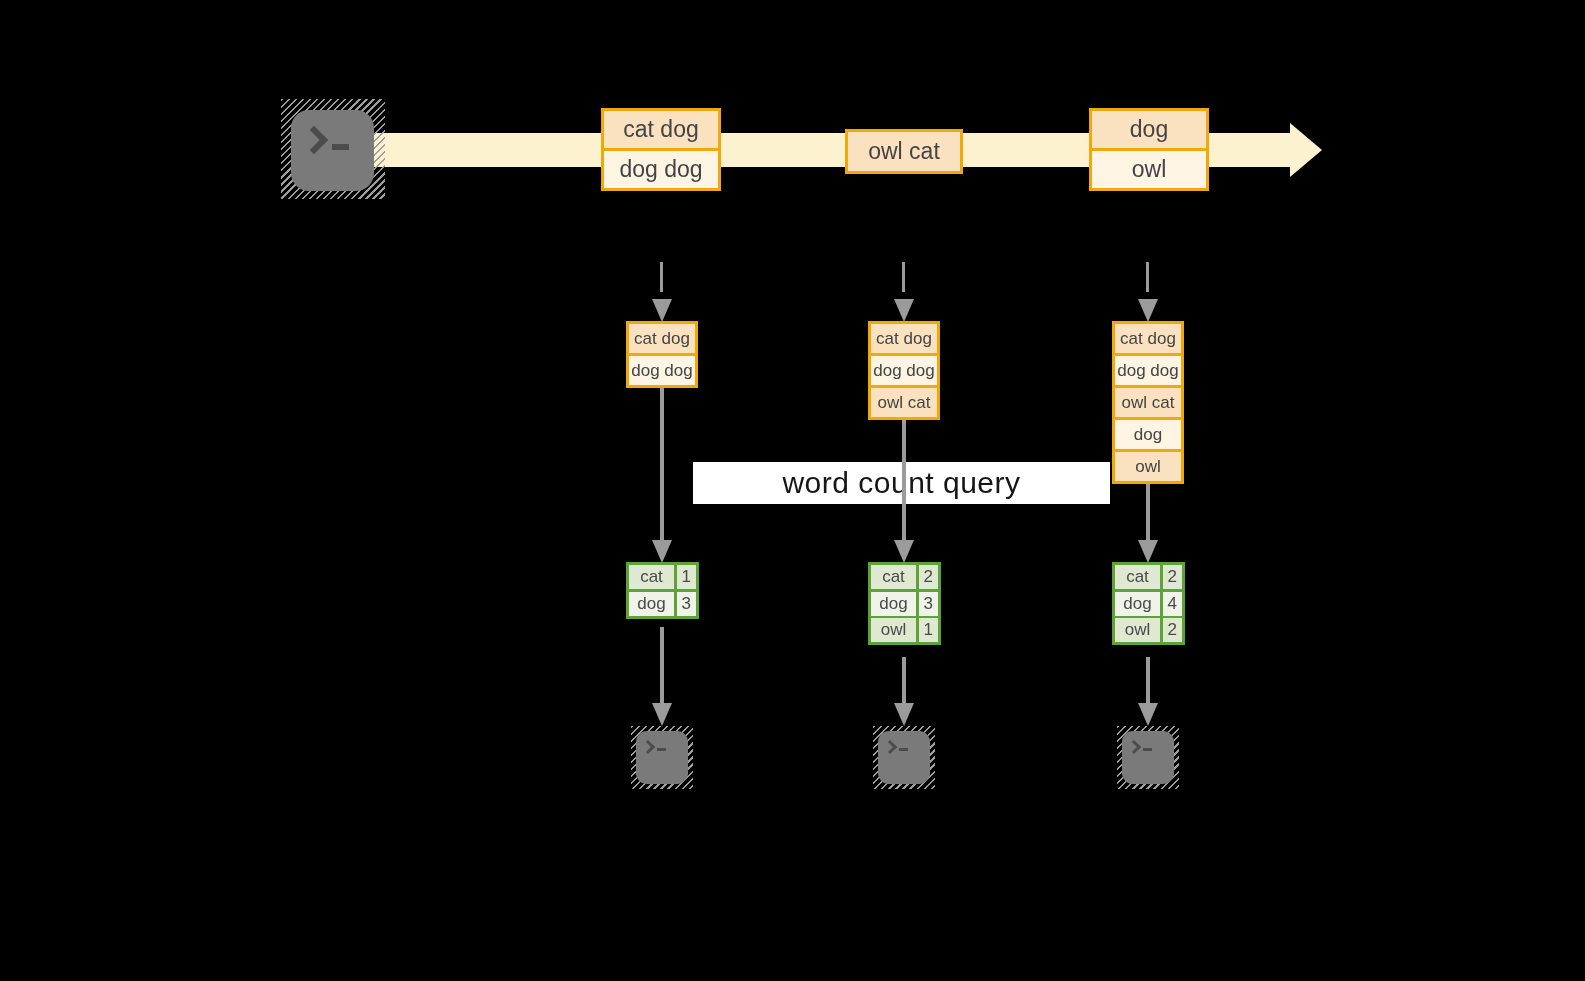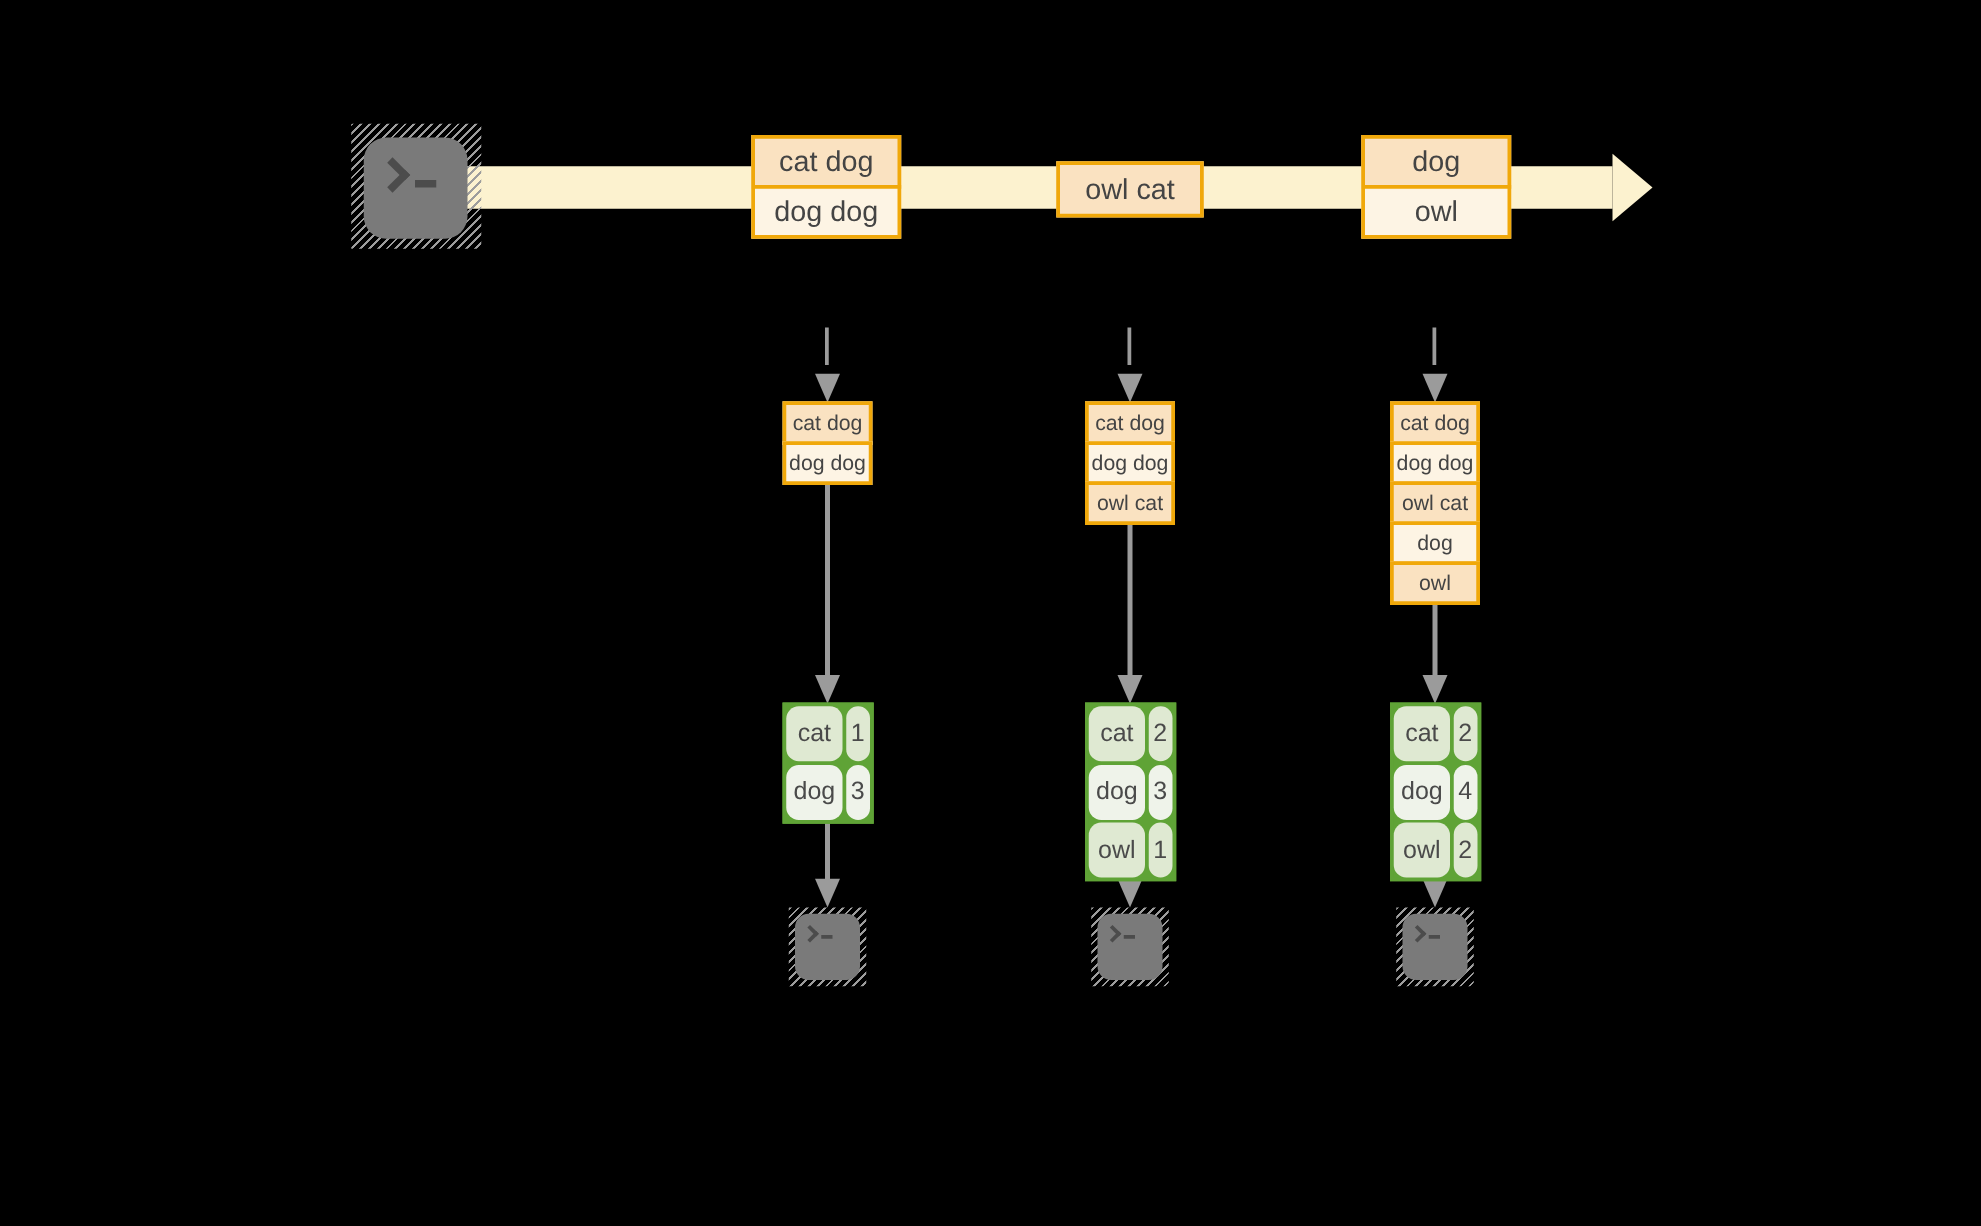--- a/index.html
+++ b/index.html
@@ -61,22 +61,22 @@
     border-left:10px solid transparent;border-right:10px solid transparent;
     border-top:23px solid var(--arrow);}
   
   .qband{position:absolute;left:693px;top:462px;width:417px;height:42px;z-index:2;
     background:var(--query-band-bg);display:flex;align-items:center;justify-content:center;}
   .qband span{font-size:30px;font-weight:300;color:#161616;letter-spacing:.5px;}
   
   .gtable{position:absolute;z-index:4;box-sizing:border-box;width:73px;
     border:3px solid var(--table-border);background:var(--table-border);
     display:grid;grid-template-columns:45px 1fr;gap:2.5px;}
-  .gcell{display:flex;align-items:center;justify-content:center;height:44px;
-    font-size:20px;color:#4a4a4a;border-radius:10px;}
+  .gcell{display:flex;align-items:center;justify-content:center;height:24px;
+    font-size:17px;color:#4a4a4a;}
 </style>
 </head>
 <body>
 
 <div class="canvas">
 
   <div class="band"></div>
   <div class="band-head"></div>
 
   <div class="hatch src" style="left:281px;top:99px;width:104px;height:100px">
@@ -117,20 +117,23 @@
       <div class="row fill-a">owl cat</div>
     </div>
   <div class="obox stack" style="left:1112px;top:321px;width:72px">
       <div class="row fill-a">cat dog</div>
       <div class="row fill-b">dog dog</div>
       <div class="row fill-a">owl cat</div>
       <div class="row fill-b">dog</div>
       <div class="row fill-a">owl</div>
     </div>
 
+  <div class="qband">
+    <span>word count query</span>
+  </div>
 
   <div class="vline" style="left:660px;top:386px;height:156px"></div>
   <div class="ahead" style="left:652px;top:540px"></div>
   <div class="vline" style="left:902px;top:418px;height:124px"></div>
   <div class="ahead" style="left:894px;top:540px"></div>
   <div class="vline" style="left:1146px;top:482px;height:60px"></div>
   <div class="ahead" style="left:1138px;top:540px"></div>
 
   <div class="gtable" style="left:626px;top:562px">
       <div class="gcell" style="background: var(--table-fill-dark);">cat</div>

